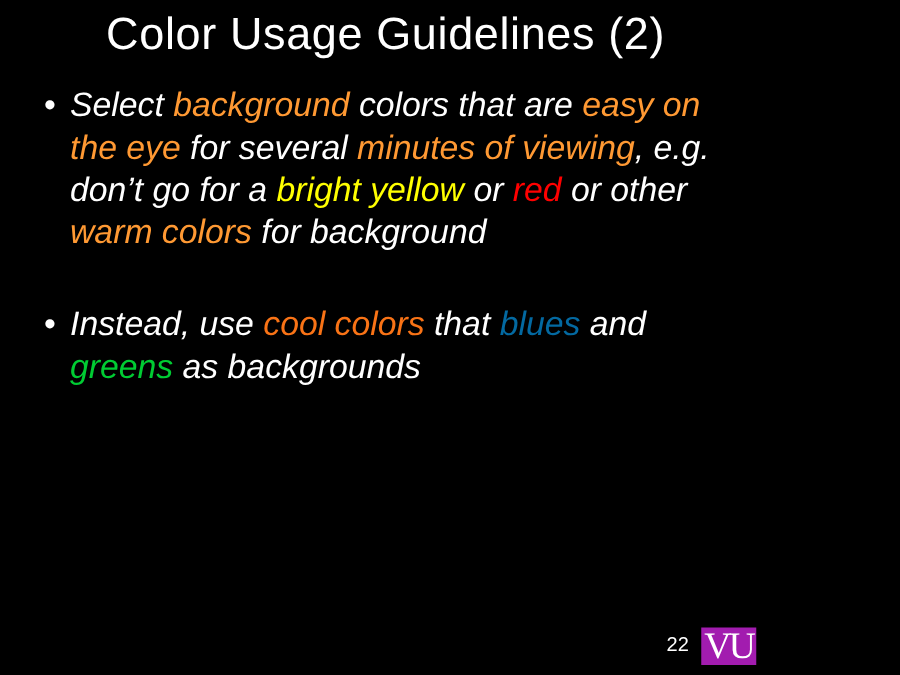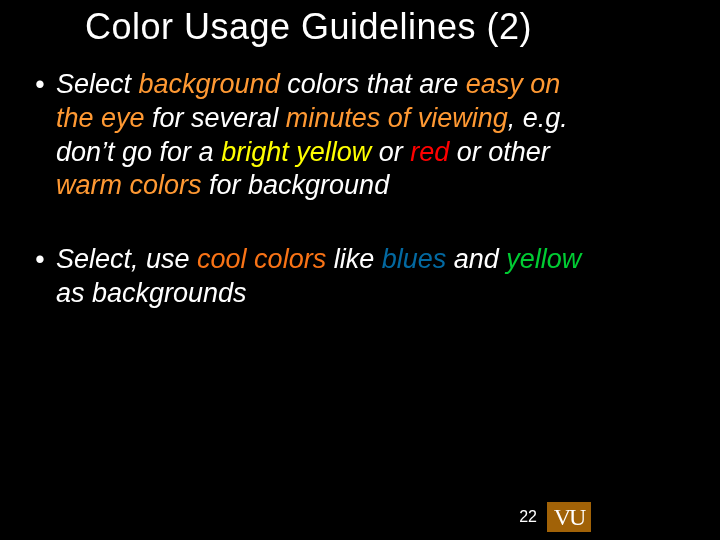--- a/index.html
+++ b/index.html
@@ -51,54 +51,54 @@
   }
   .c-orange { color: #ff9933; }
   .c-yellow { color: #ffff00; }
   .c-red    { color: #ff0000; }
   .c-blue   { color: #0369a1; }
   .c-green  { color: #00cc33; }
   .c-cool   { color: #f97316; }
 
   .footer {
     position: absolute;
-    right: 26px;
+    right: 12px;
     bottom: 8px;
     display: flex;
     align-items: center;
     gap: 10px;
   }
   .page-num {
     font-size: 16px;
     color: #fff;
   }
   .logo {
     width: 44px;
     height: 30px;
-    background: #a16207;
+    background: #a21caf;
     display: flex;
     align-items: center;
     justify-content: center;
     font-family: "Times New Roman", Georgia, serif;
-    font-size: 24px;
+    font-size: 30px;
     font-weight: 400;
     letter-spacing: -2px;
     color: #fff;
   }
 </style>
 </head>
 <body>
 
 <div class="slide">
   <div class="title">Color Usage Guidelines (2)</div>
 
   <div class="body">
     <ul>
       <li><span>Select </span><span class="c-orange">background</span><span> colors that are </span><span class="c-orange">easy on the eye</span><span> for several </span><span class="c-orange">minutes of viewing</span><span>, e.g. don’t go for a </span><span class="c-yellow">bright yellow</span><span> or </span><span class="c-red">red</span><span> or other </span><span class="c-orange">warm colors</span><span> for background</span></li>
-      <li><span>Select, use </span><span class="c-cool">cool colors</span><span> like </span><span class="c-blue">blues</span><span> and </span><span class="c-green">yellow</span><span> as backgrounds</span></li>
+      <li><span>Instead, use </span><span class="c-cool">cool colors</span><span> that </span><span class="c-blue">blues</span><span> and </span><span class="c-green">greens</span><span> as backgrounds</span></li>
     </ul>
   </div>
 
   <div class="footer">
     <span class="page-num">22</span>
     <div class="logo">
       <span>VU</span>
     </div>
   </div>
 </div>

